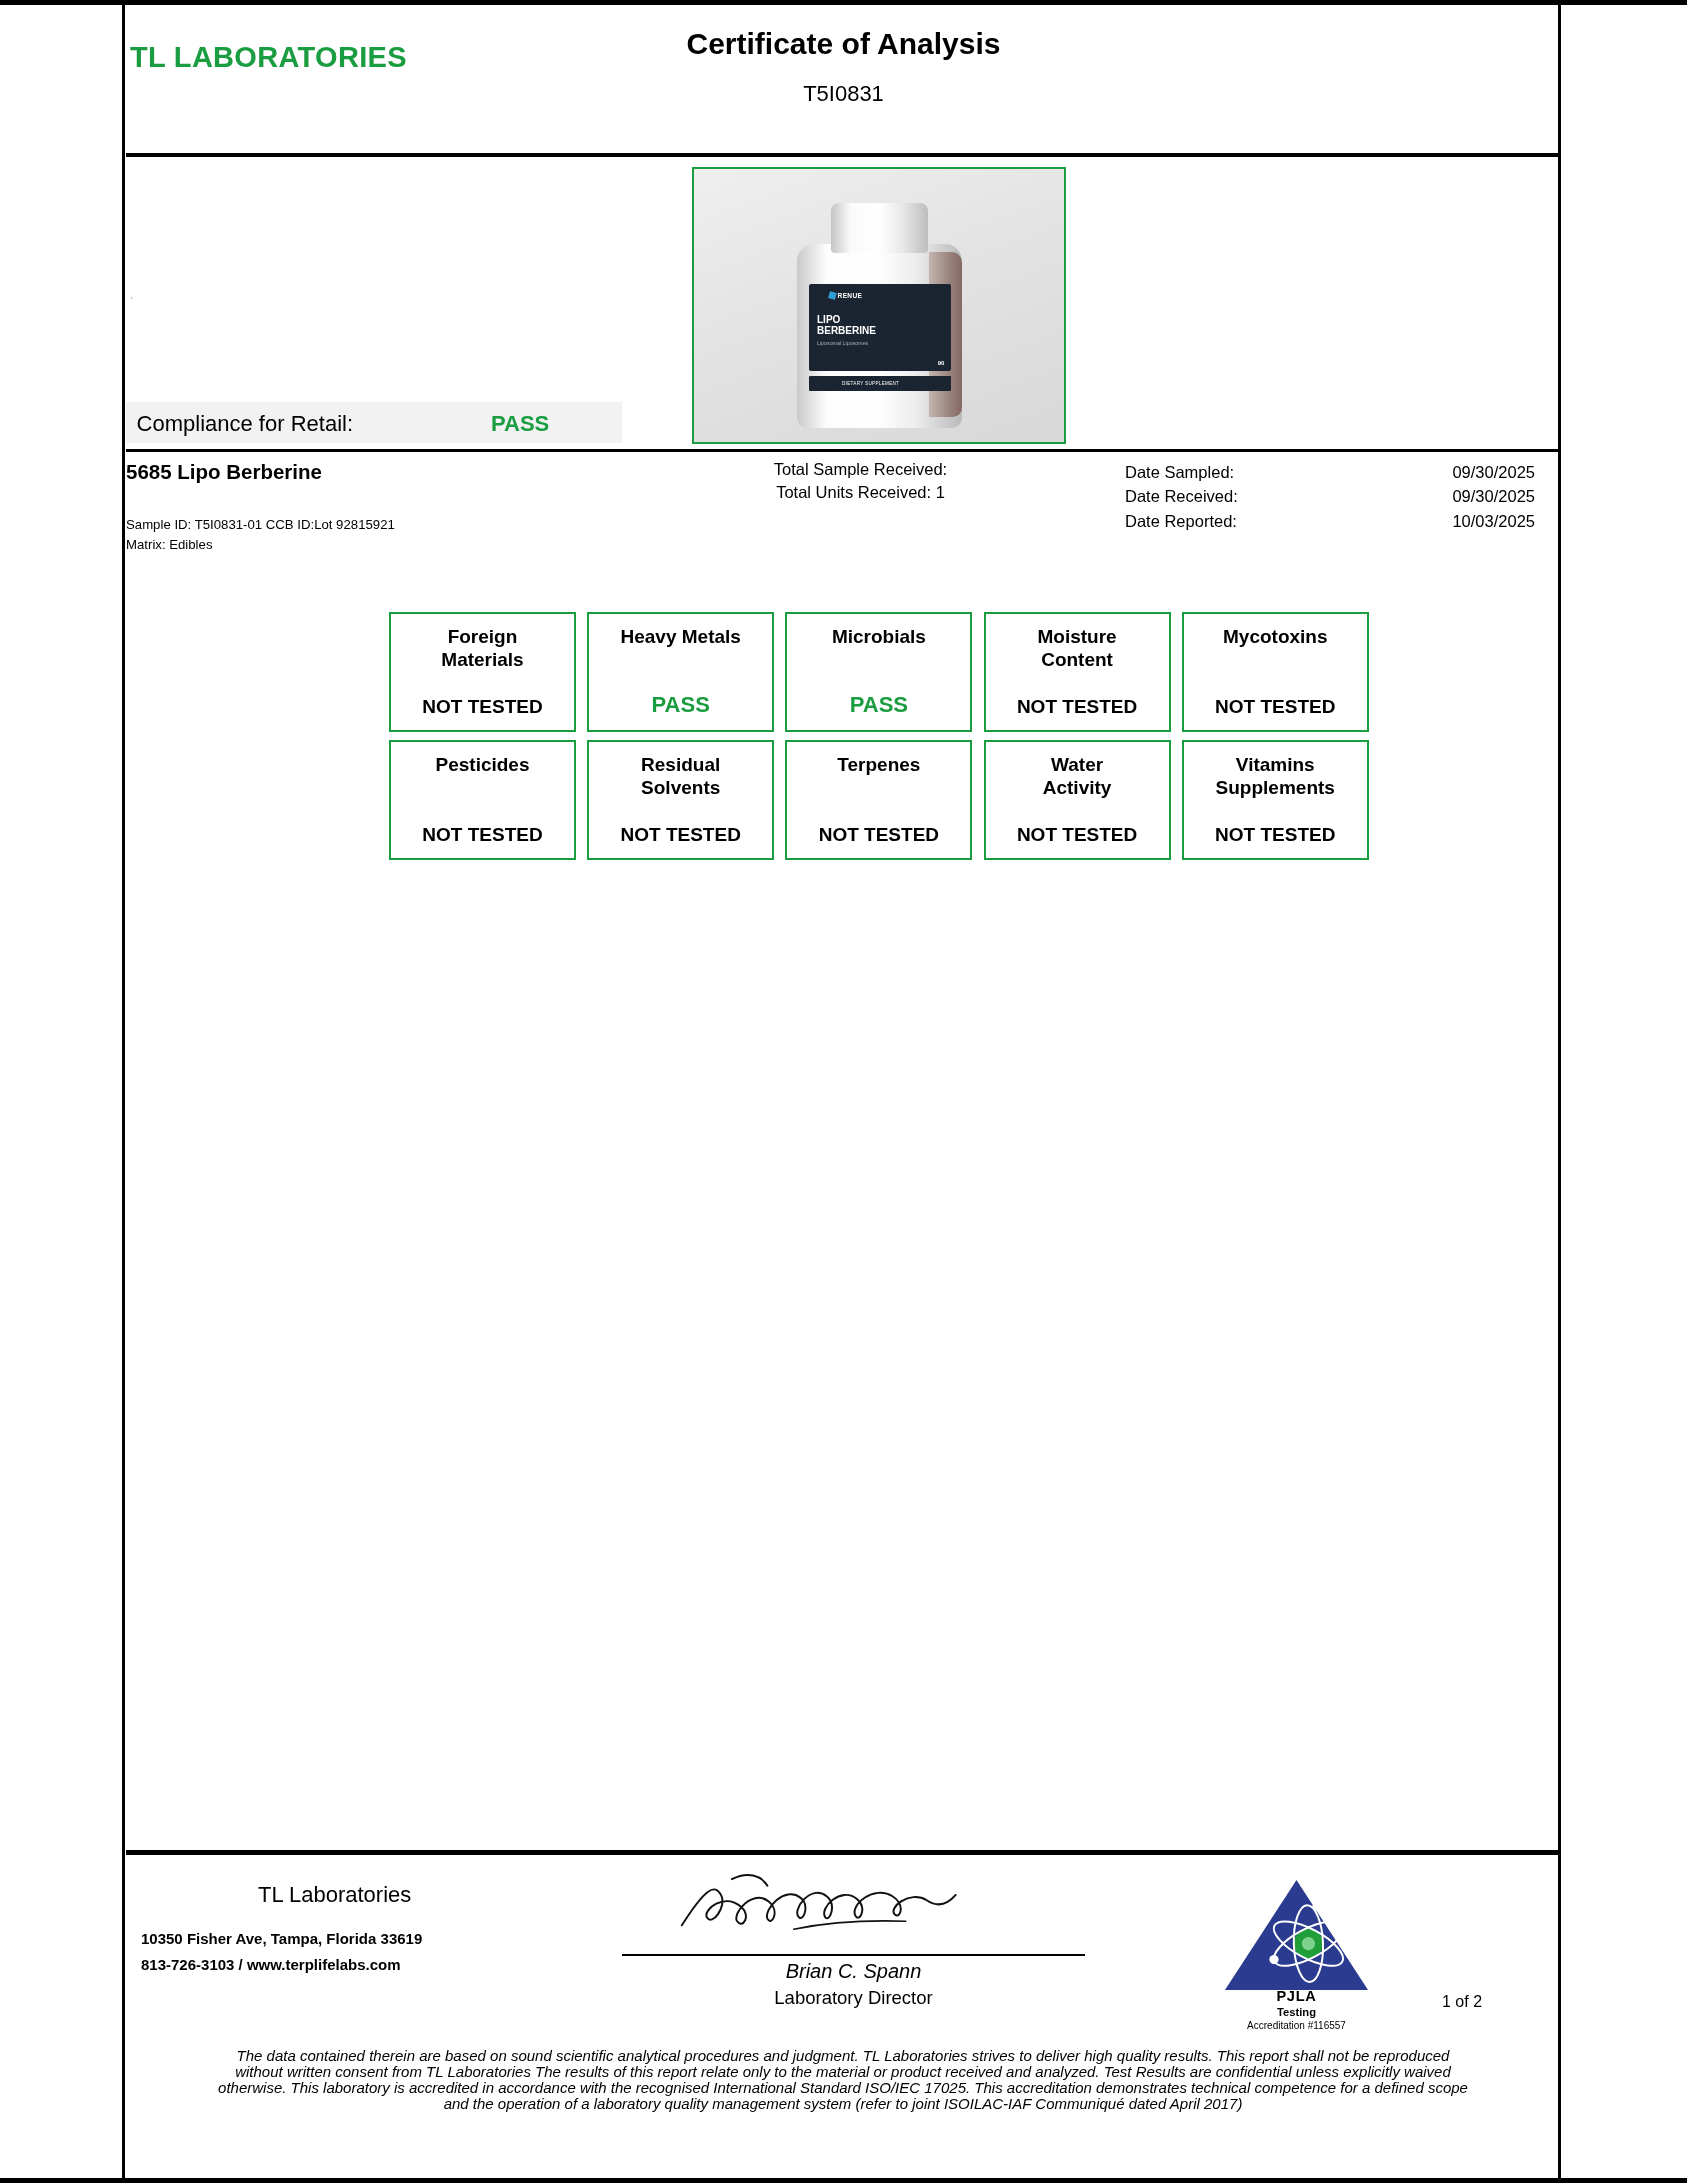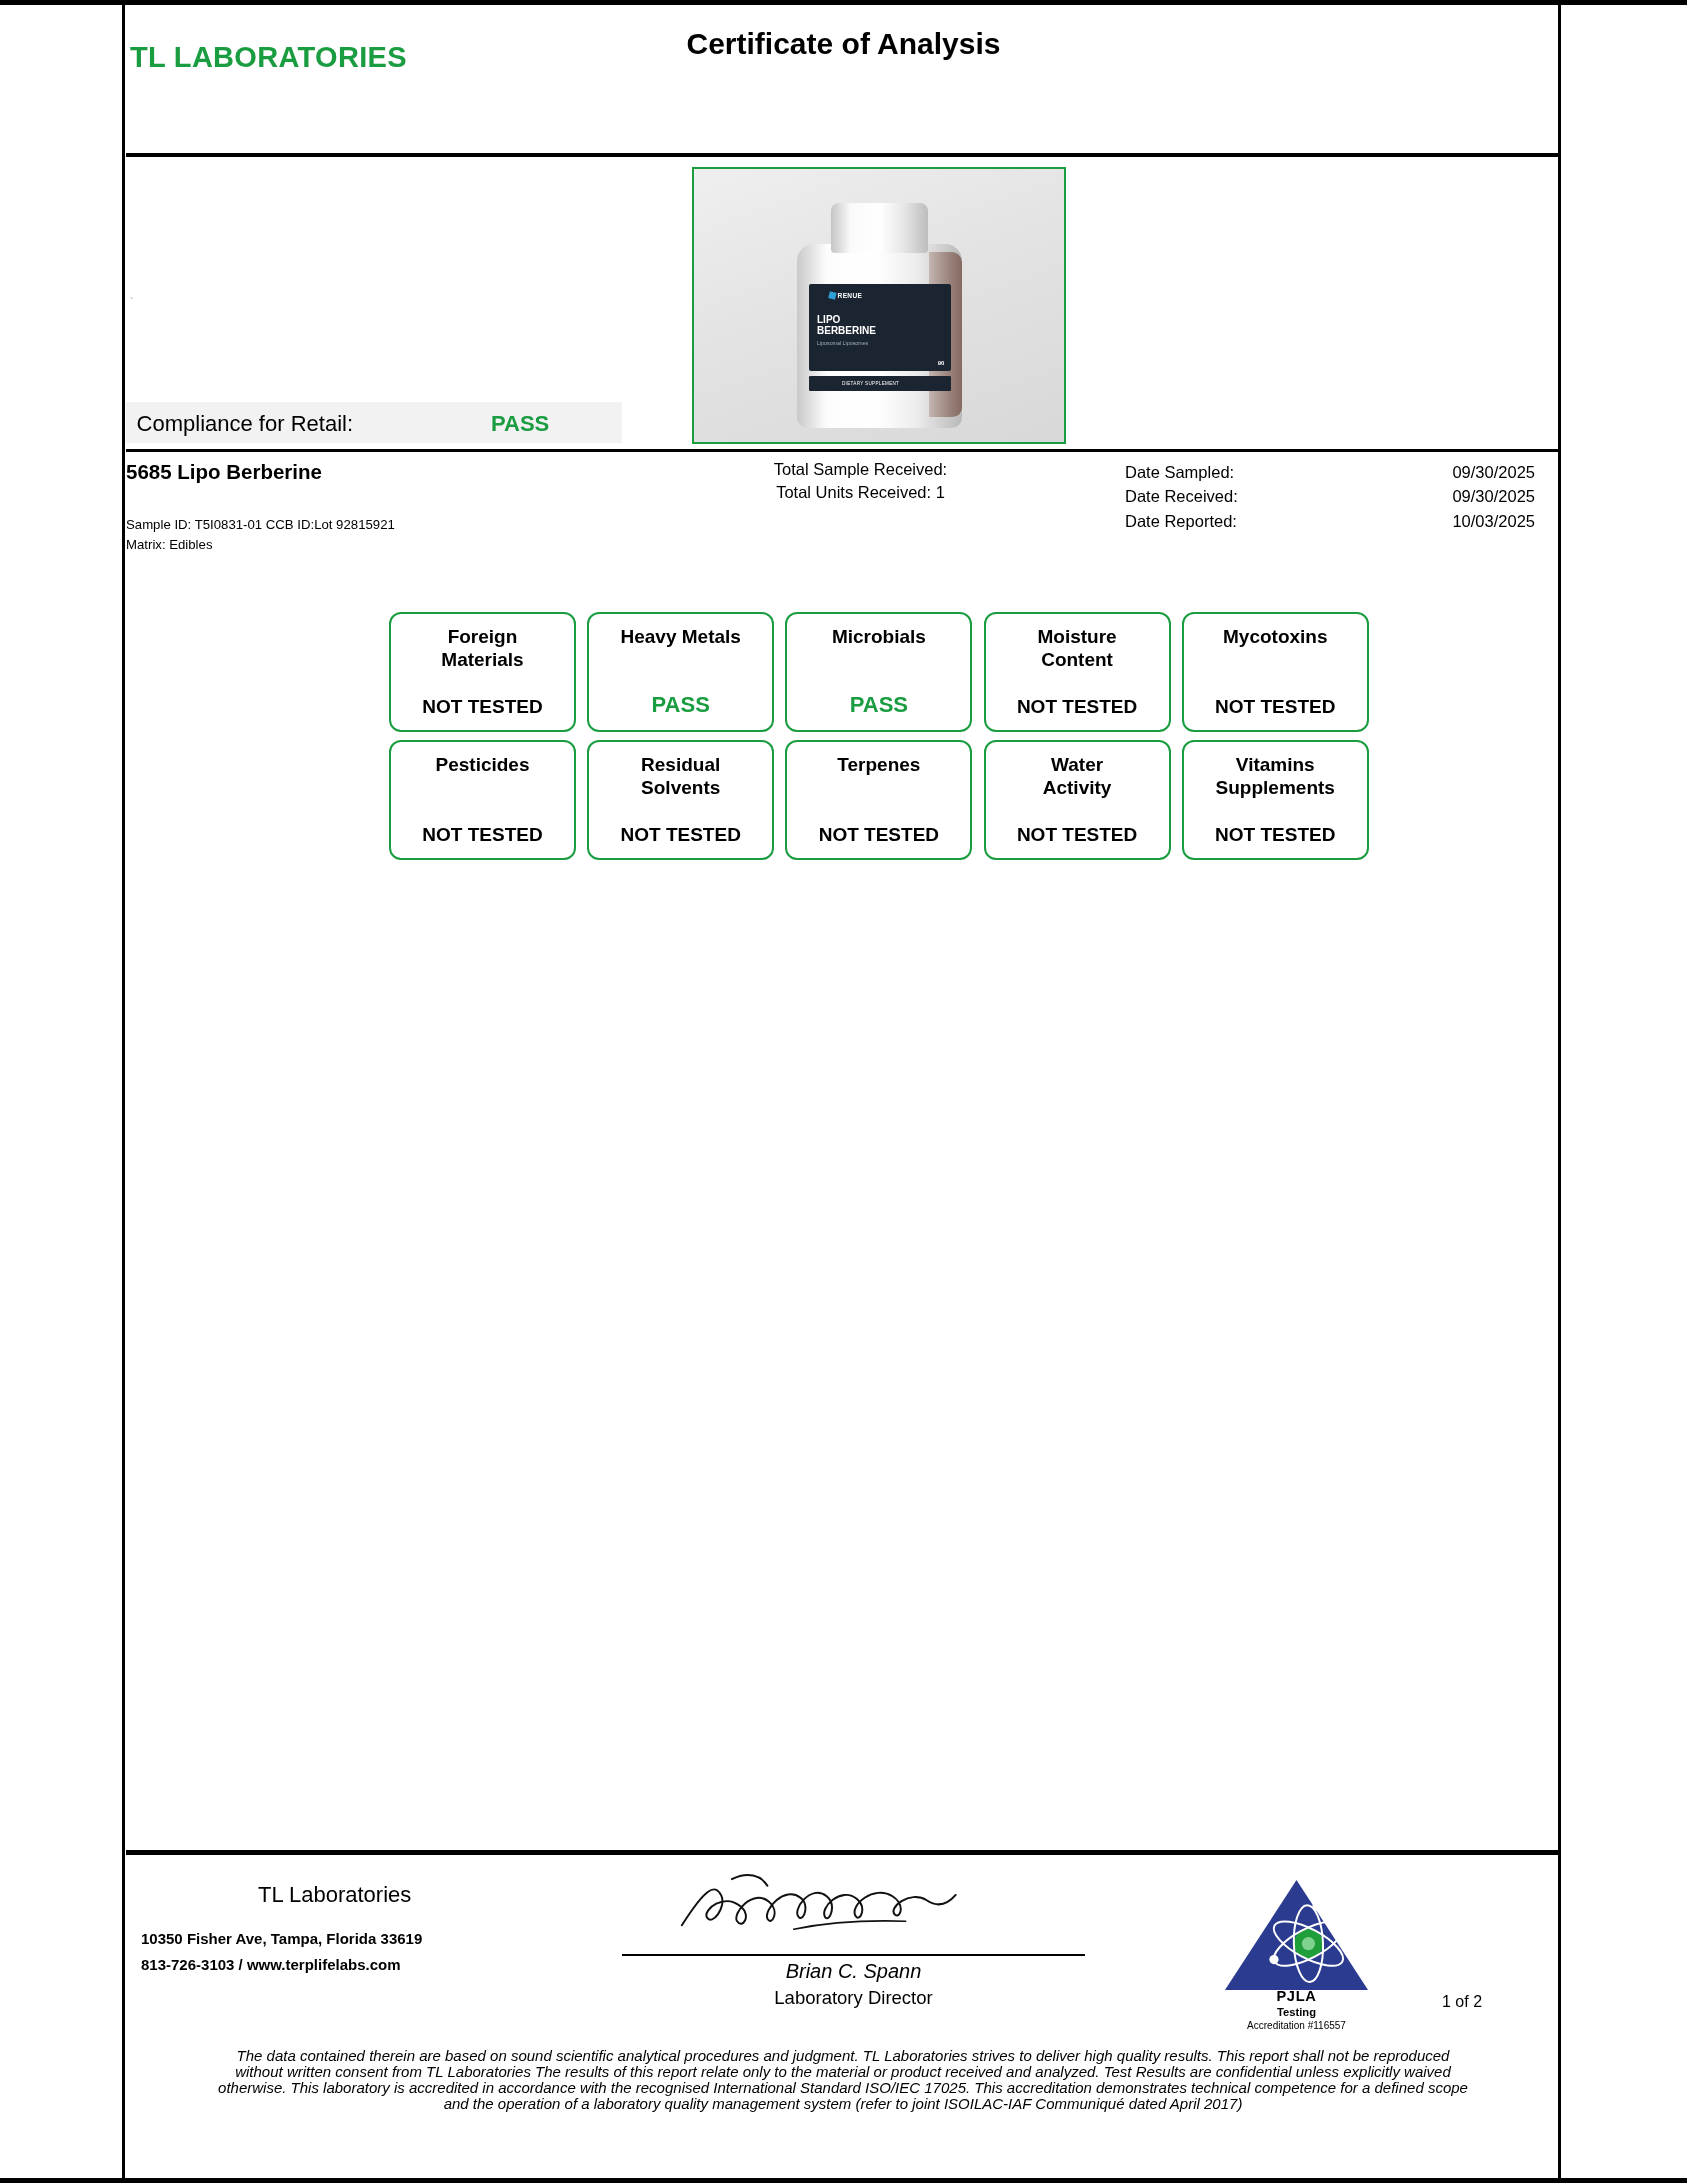--- a/index.html
+++ b/index.html
@@ -275,21 +275,21 @@
   }
   .card-row {
     display: flex;
     gap: 11.2px;
     margin-bottom: 8px;
   }
   .card {
     width: 187px;
     height: 120px;
     border: 2px solid #1a9c41;
-    border-radius: 12px;
+    border-radius: 0;
     box-sizing: border-box;
     position: relative;
     background: #fff;
   }
   .card-title {
     position: absolute;
     left: 0; right: 0; top: 12px;
     text-align: center;
     font-size: 19px;
     font-weight: bold;
@@ -422,20 +422,21 @@
 
 <div class="page">
 
   <div class="edge-top"></div>
   <div class="edge-bottom"></div>
   <div class="side-left"></div>
   <div class="side-right"></div>
 
   <div class="brand">TL LABORATORIES</div>
   <div class="coa-title">Certificate of Analysis</div>
+  <div class="coa-sub">T5I0831</div>
   <div class="hdr-rule"></div>
 
   <div class="prod-frame">
     <div class="prod-bg"></div>
     <div class="bottle">
       <div class="bottle-body"></div>
       <div class="bottle-shadow"></div>
       <div class="bottle-cap"></div>
       <div class="label-dark">
         <div class="label-logo"><span class="hex"></span><span>RENUE</span></div>

